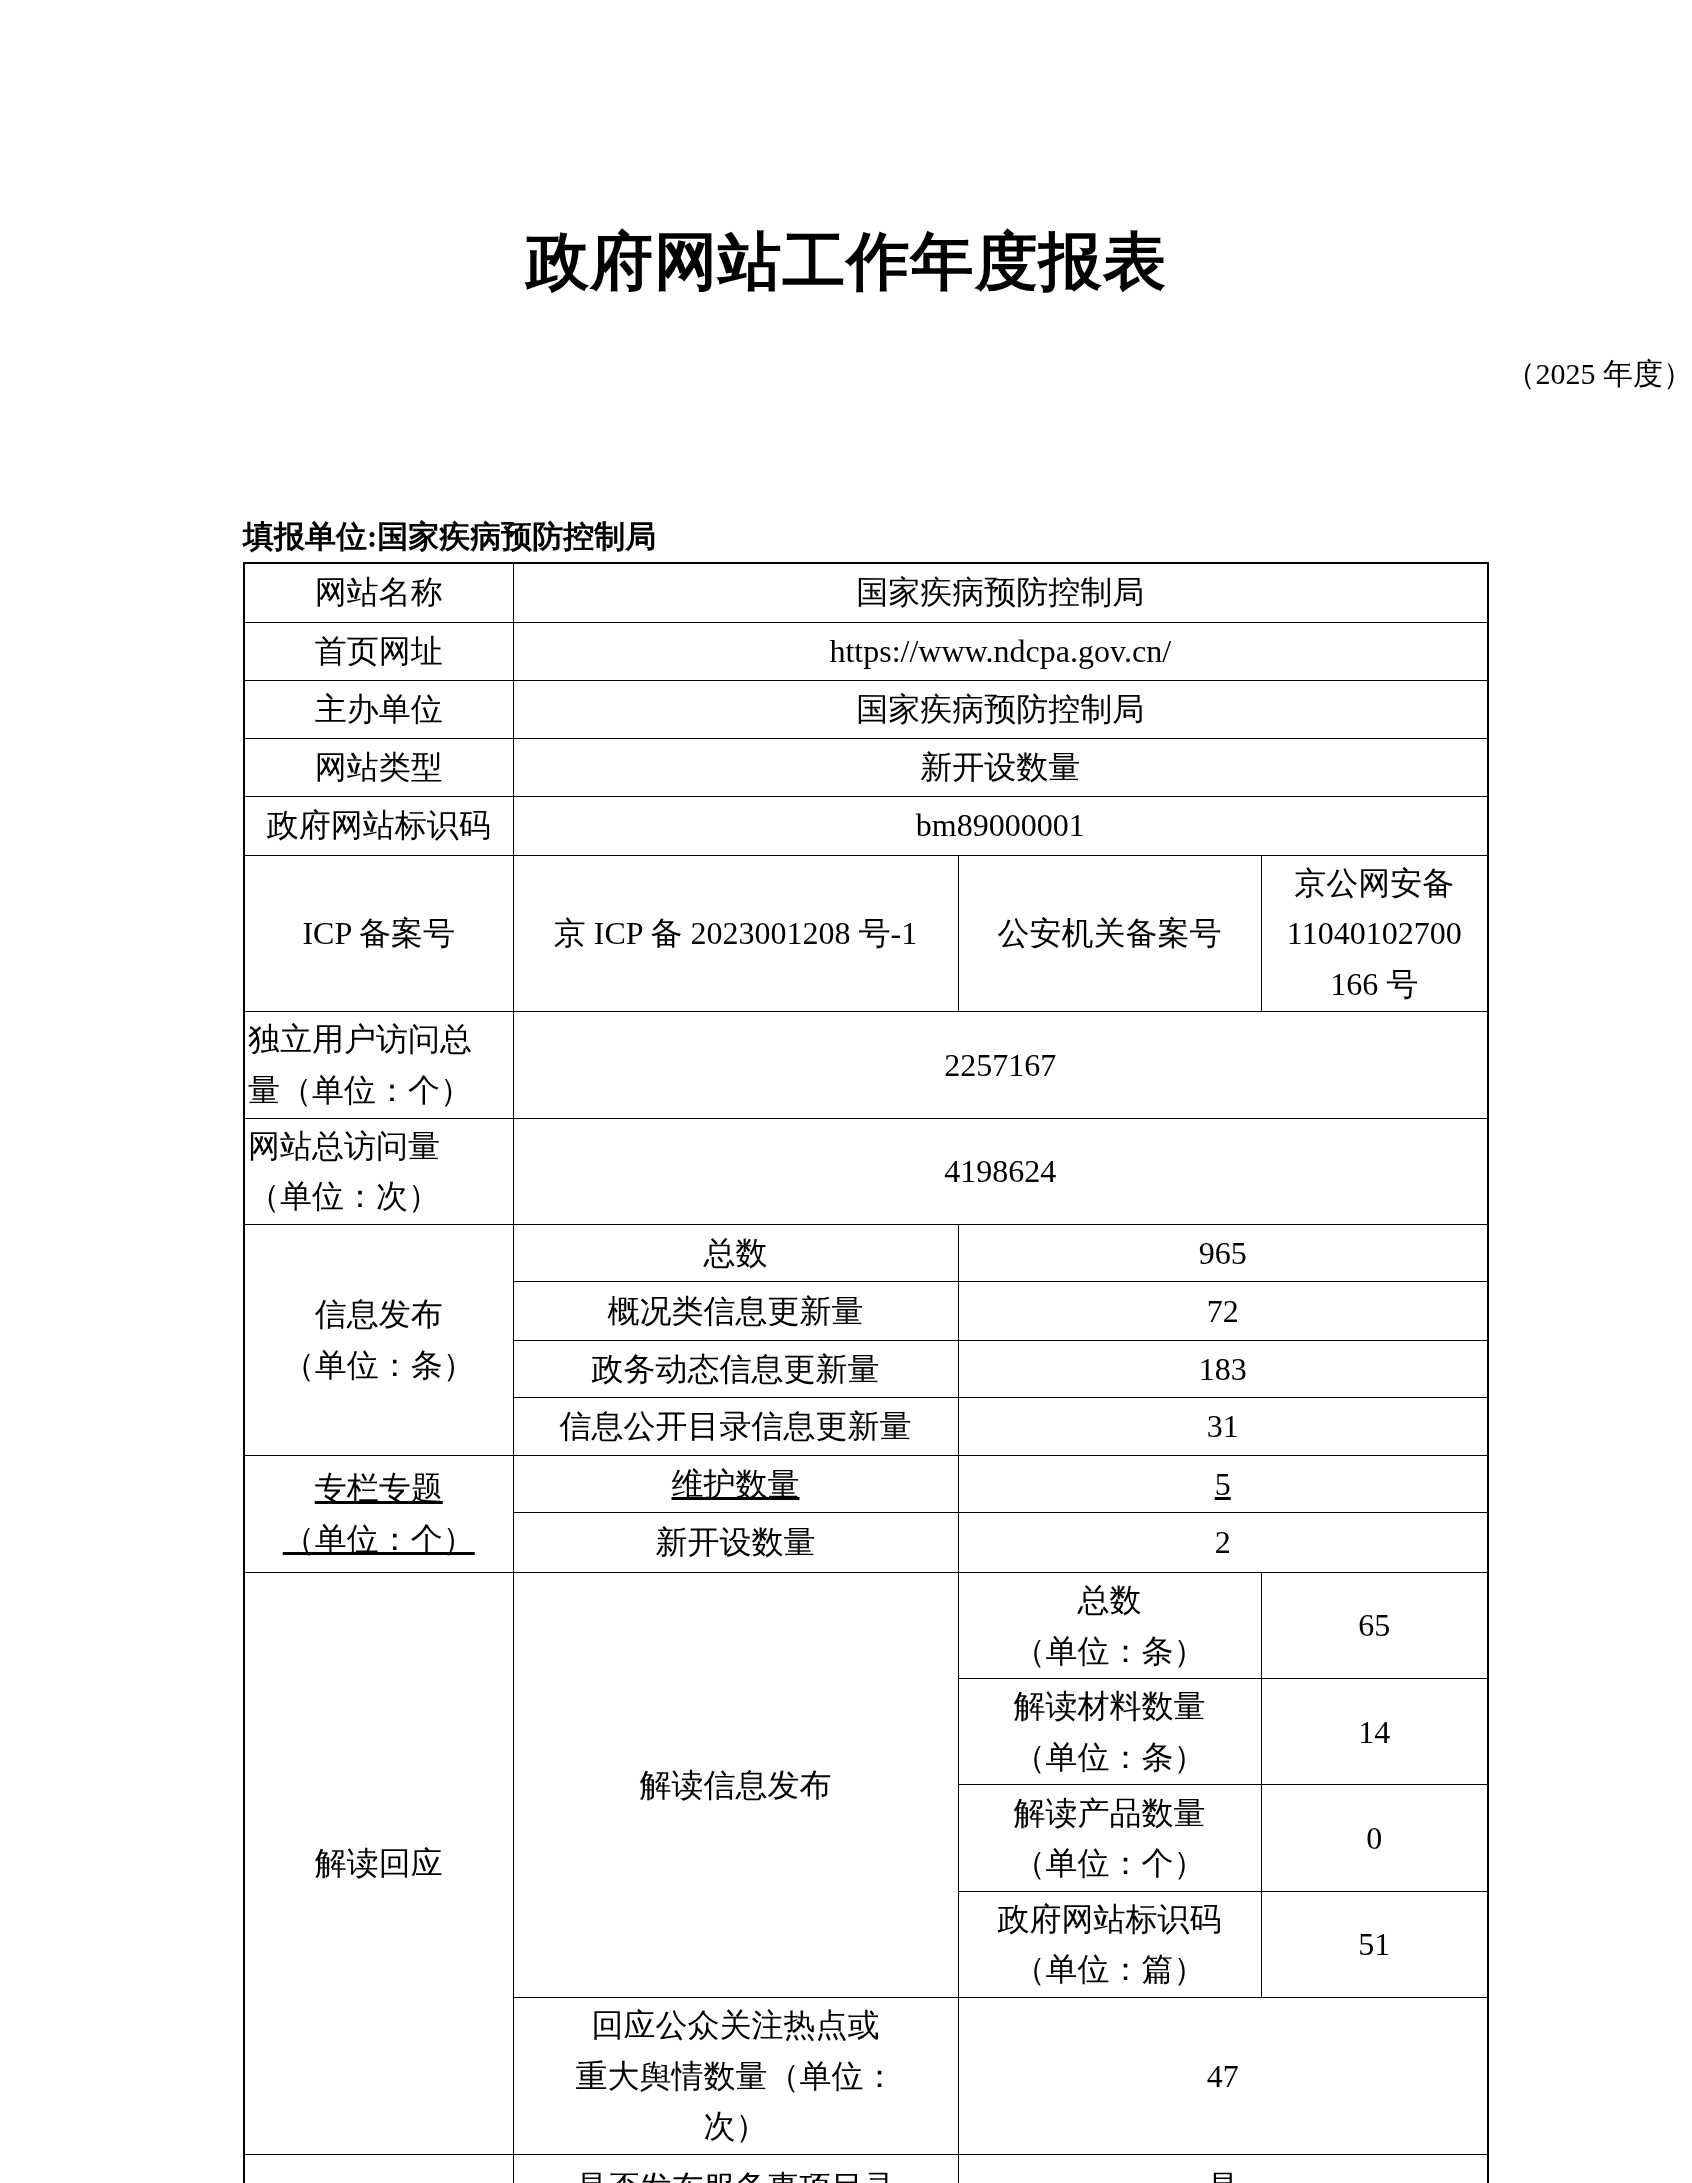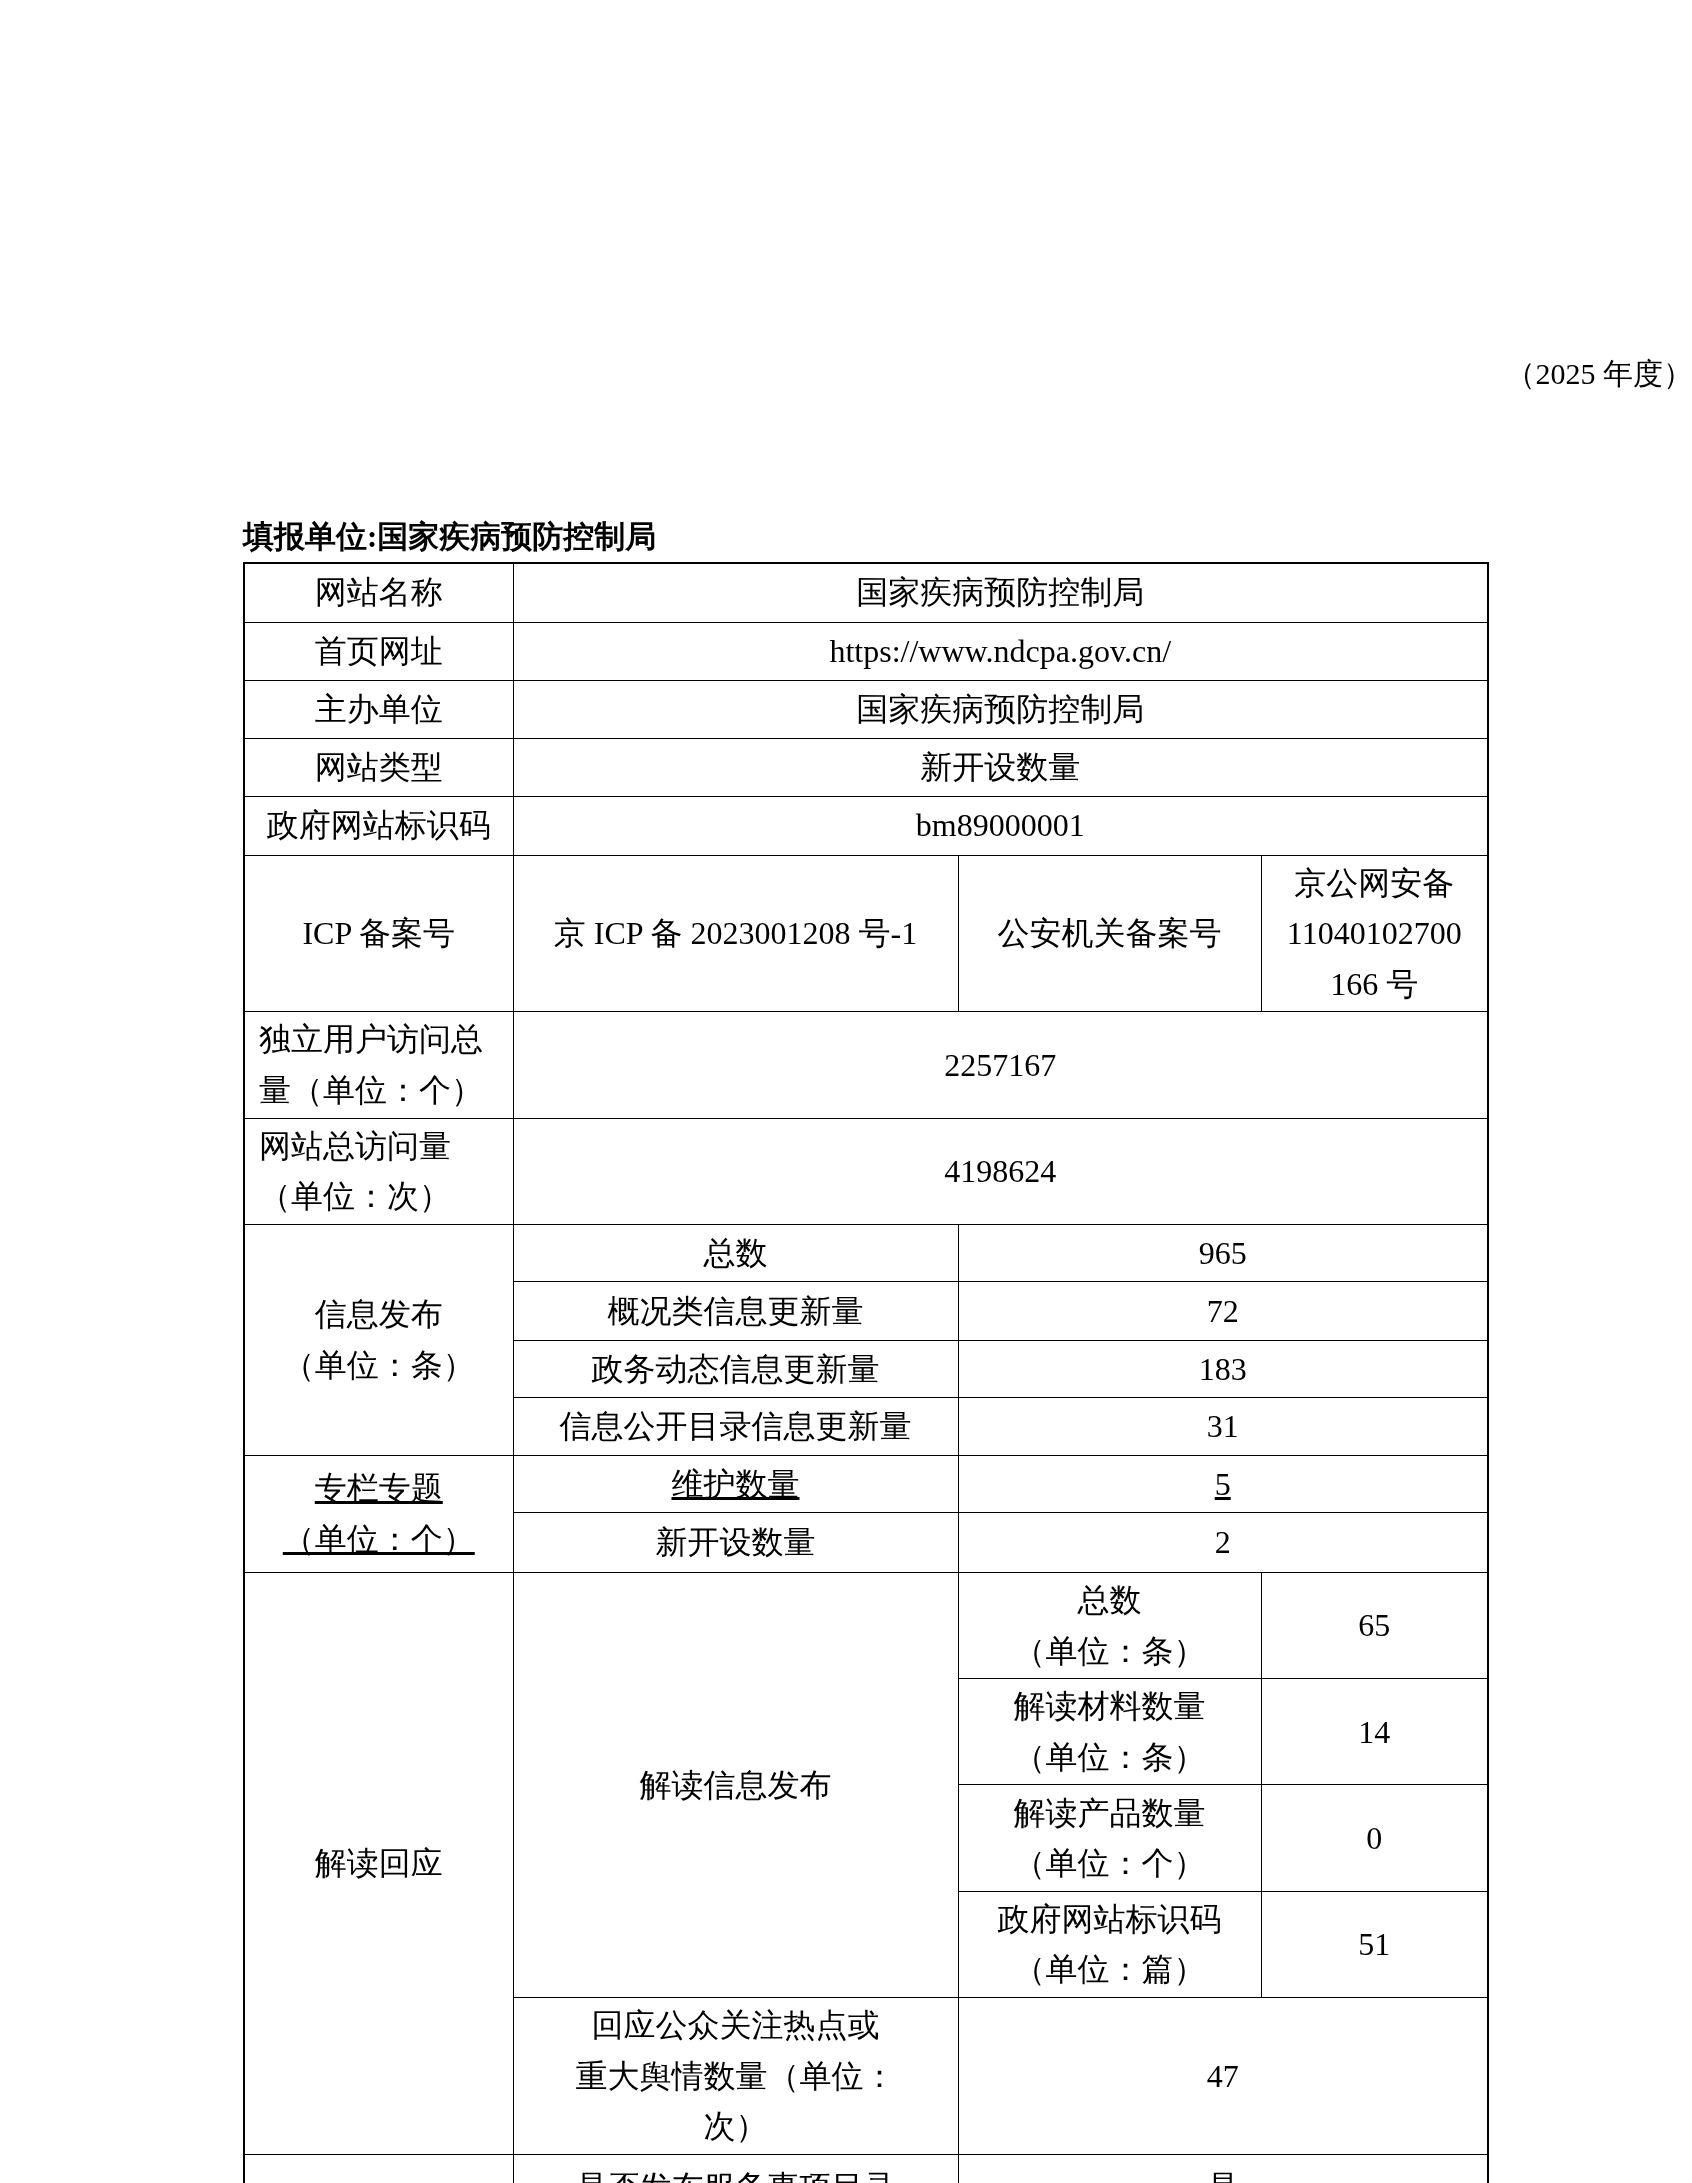--- a/index.html
+++ b/index.html
@@ -58,28 +58,29 @@
     text-align:center;
     vertical-align:middle;
     font-size:32px;
     line-height:1.58;
     padding:2.1px 12.8px;
     white-space:pre-line;
     overflow:hidden;
   }
   table.report td.al{
     text-align:left;
-    padding-left:14px;
+    padding-left:3px;
   }
 </style>
 </head>
 <body>
 
 <div class="page">
 
+  <div class="doc-title">政府网站工作年度报表</div>
 
   <div class="doc-subtitle">（2025 年度）</div>
 
   <div class="reporting-unit">填报单位:国家疾病预防控制局</div>
 
   <table class="report">
     <colgroup>
       <col style="width:269px">
       <col style="width:445px">
       <col style="width:303px">

